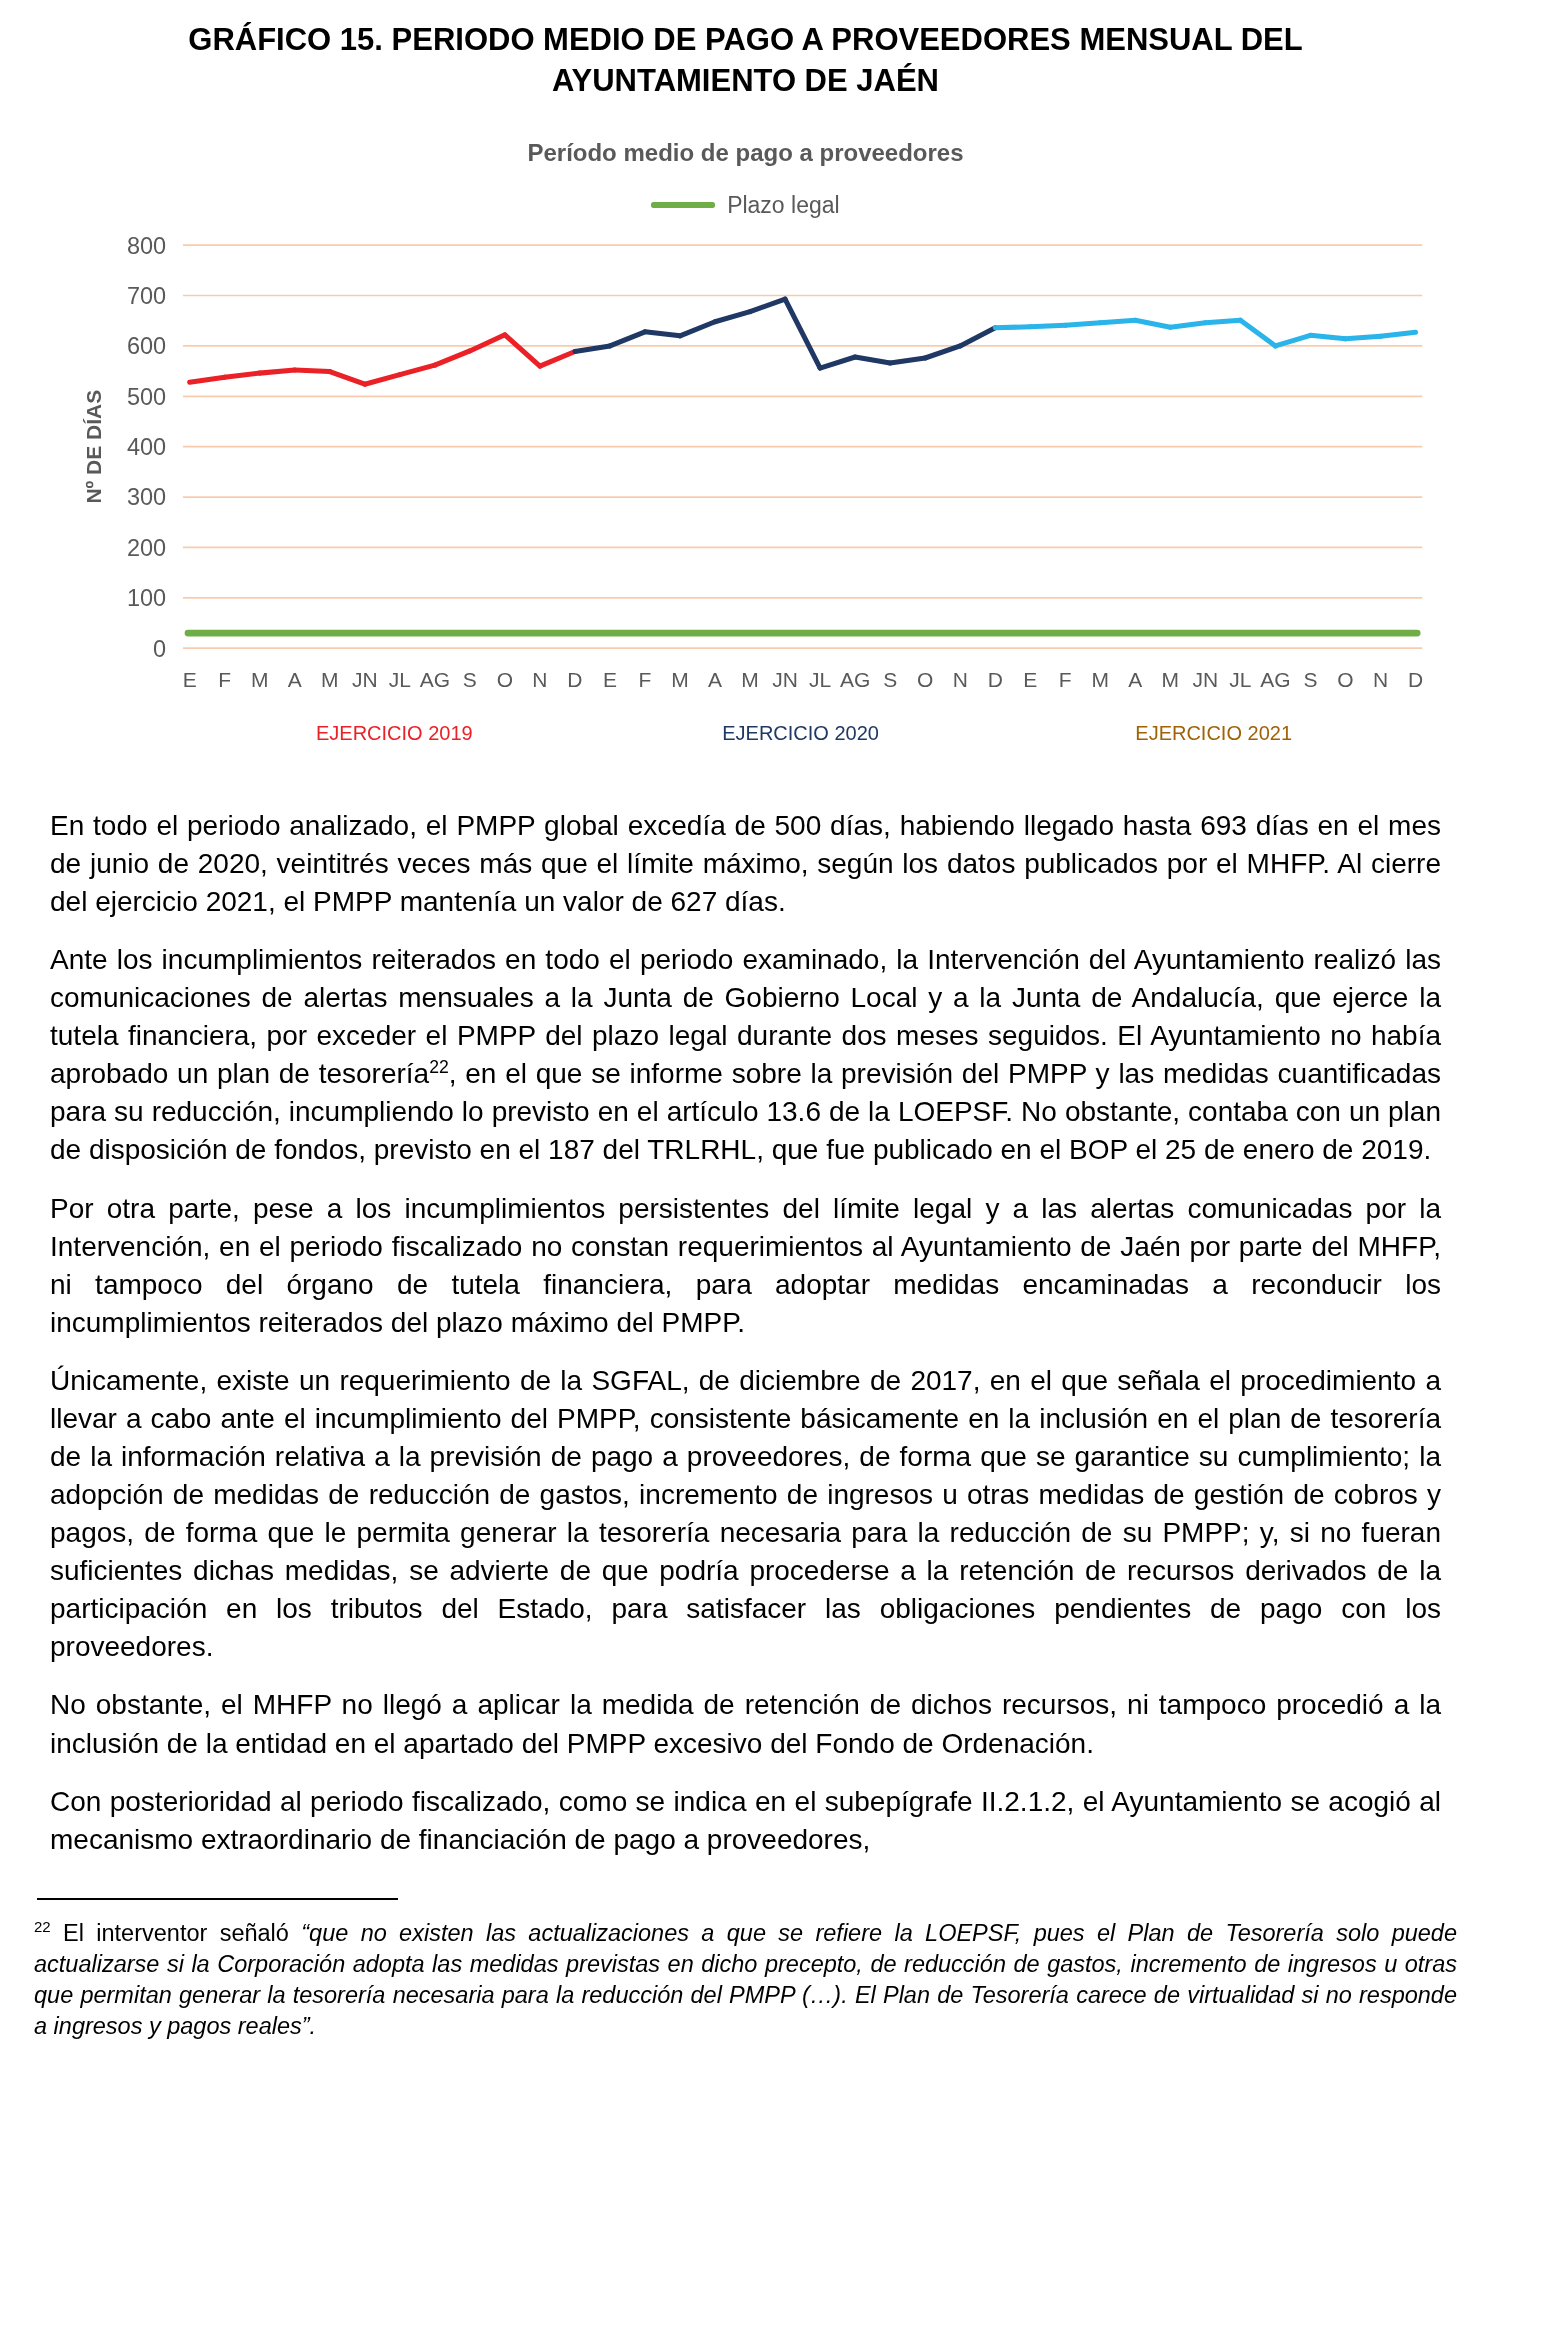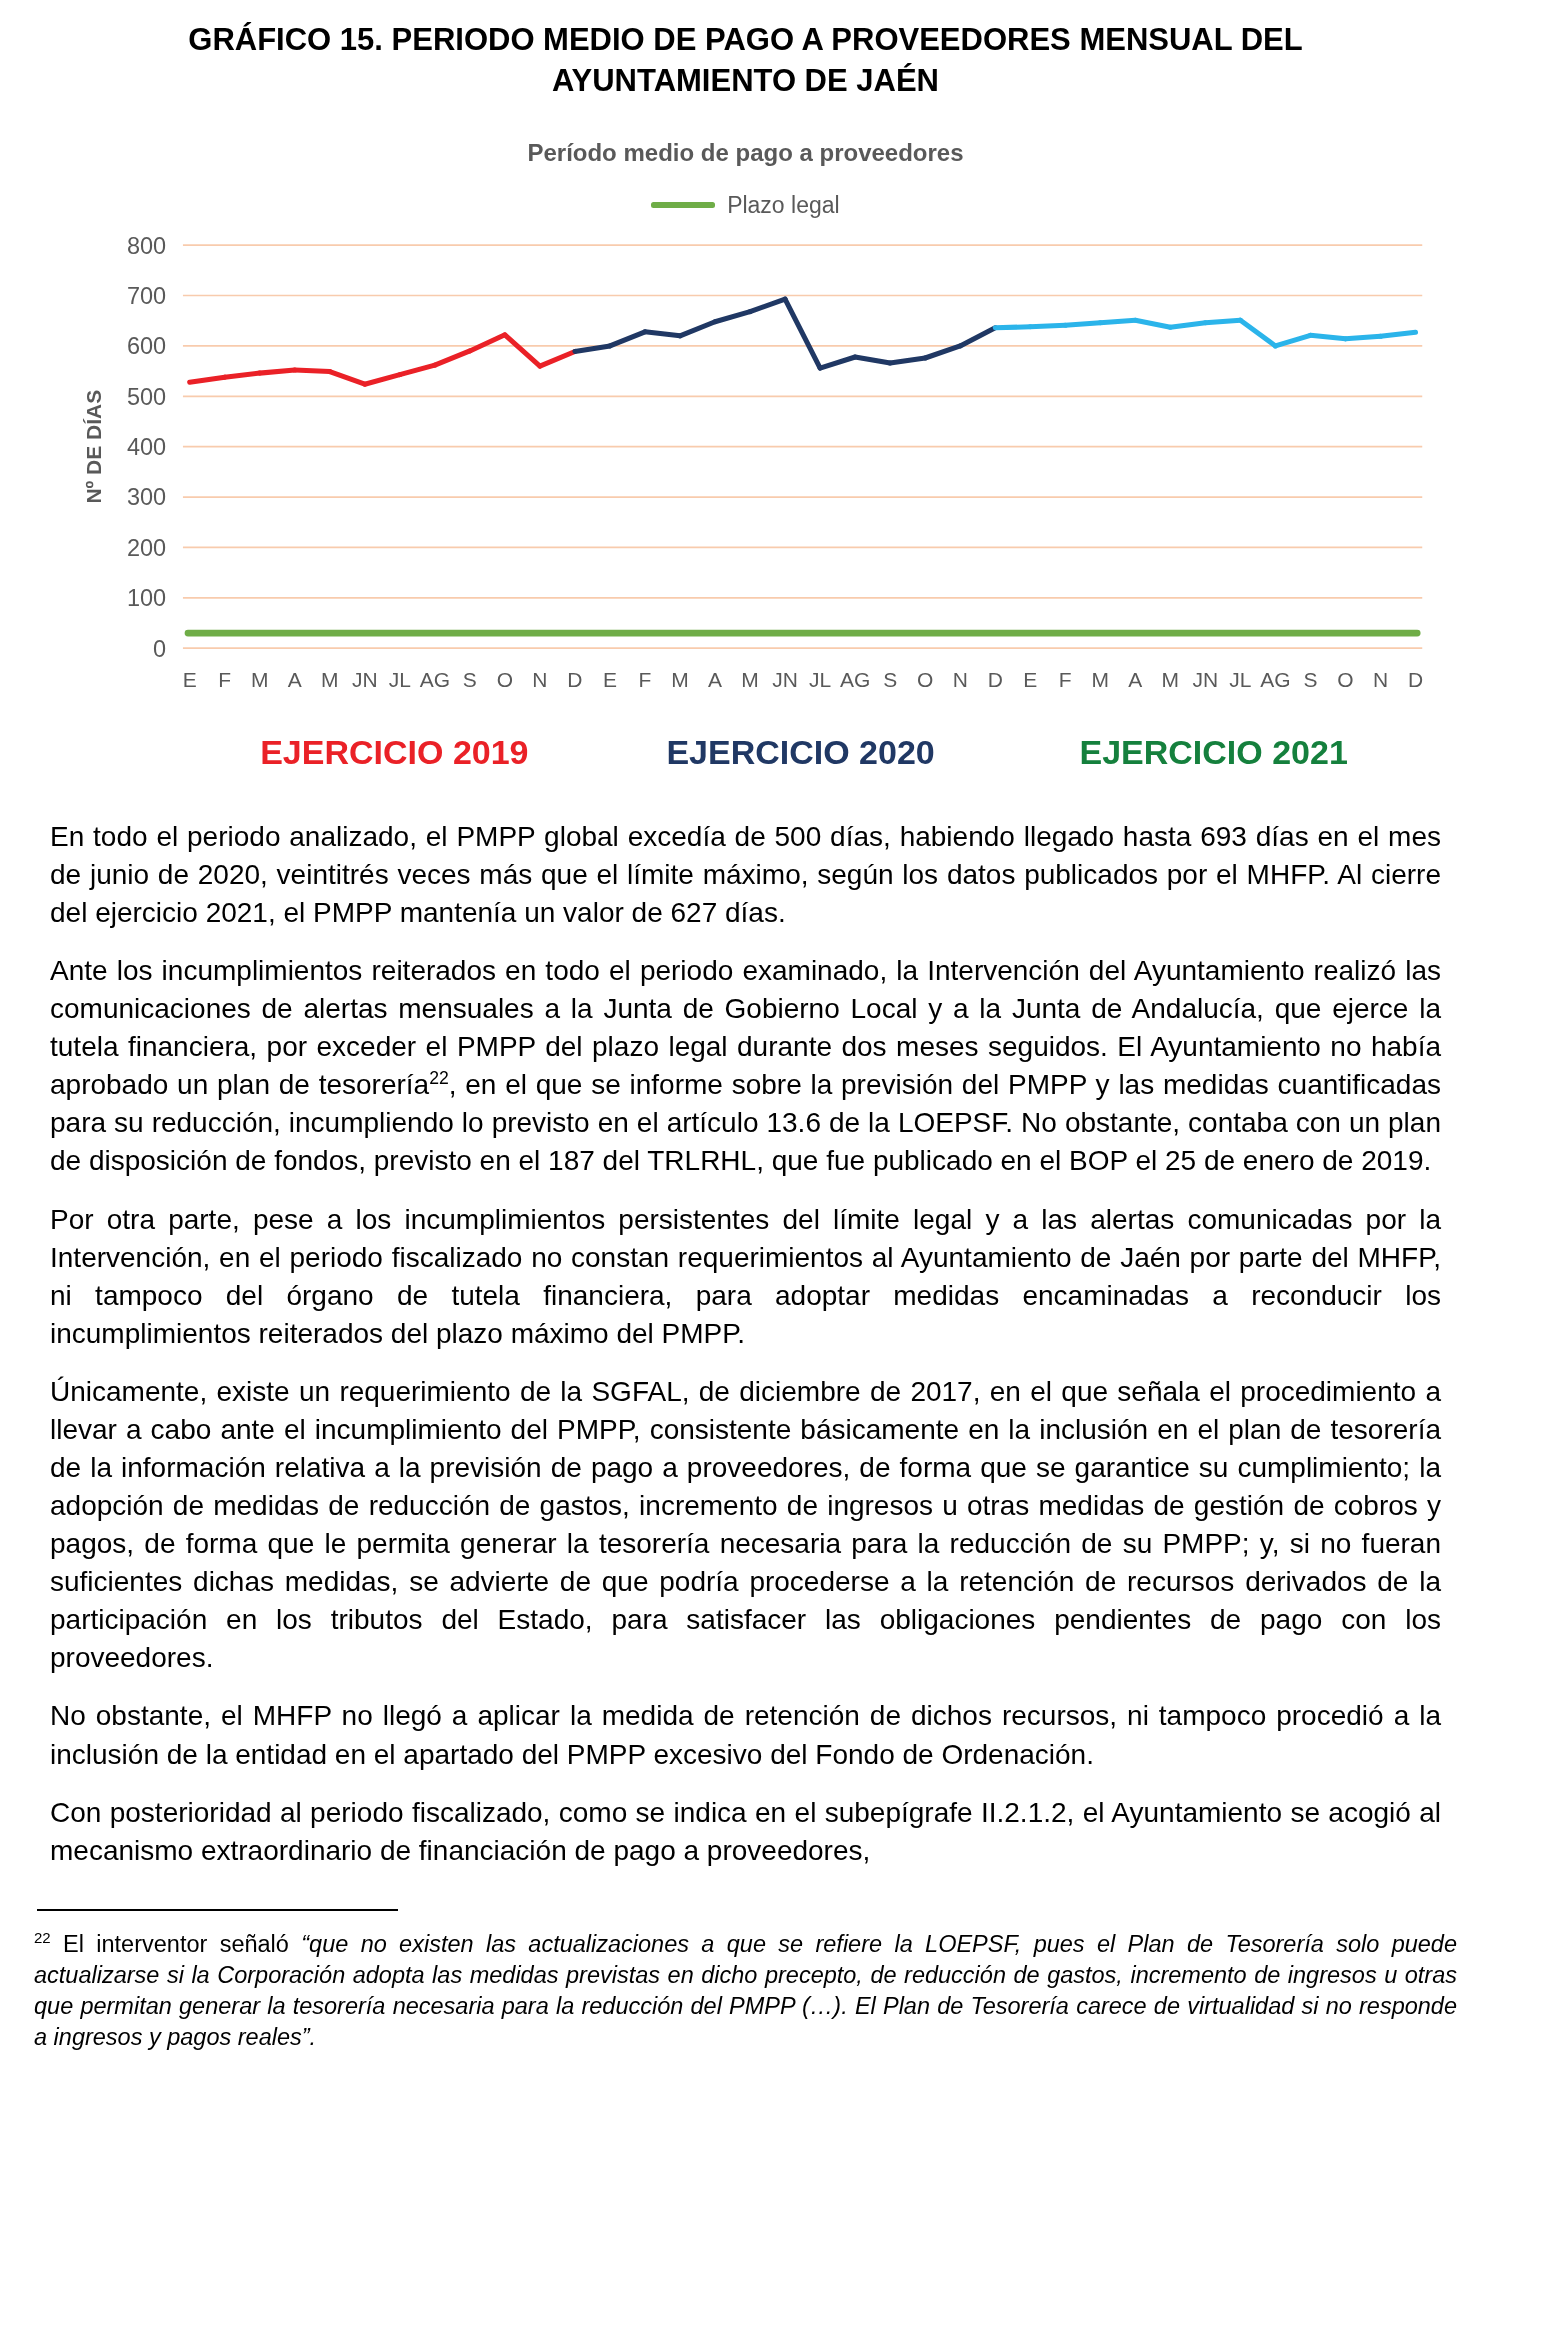--- a/index.html
+++ b/index.html
@@ -13,21 +13,21 @@
     font-size:31px; font-weight:bold; text-align:center; line-height:1.32;
     margin:0 92px 37px;
   }
   .chart-block { width:1377px; margin:0 auto 47px; }
   .chart-title { text-align:center; font-size:24px; font-weight:bold; color:#595959; }
   .chart-legend { display:flex; align-items:center; justify-content:center; gap:11.8px; margin:25px 0 11px; }
   .legend-line { display:inline-block; width:64px; height:5.9px; border-radius:2.5px; background:#6fad47; }
   .legend-label { font-size:23px; color:#595959; }
   #chart-holder { width:1377px; }
   #chart-holder text { font-family:"Liberation Sans", sans-serif; }
-  .group-labels { position:relative; height:45px; margin-top:19px; font-weight:bold; font-size:34px; }
+  .group-labels { position:relative; height:45px; margin-top:8px; font-weight:normal; font-size:20px; }
   .group-label { position:absolute; top:6.7px; transform:translateX(-50%); white-space:nowrap; }
   .gl-0 { left:24.5%; } .gl-1 { left:54%; } .gl-2 { left:84%; }
   .body-text { font-size:28px; line-height:1.36; text-align:justify; }
   .body-text p { margin:0 16px 20px; }
   .body-text sup { font-size:17.6px; vertical-align:super; line-height:0; }
   .footnote-rule { width:361px; border-top:2.5px solid #000; margin:39px 0 18.5px 3.4px; }
   .footnote { font-size:23.5px; line-height:1.32; text-align:justify; }
   .footnote sup { font-size:15px; vertical-align:super; line-height:0; }
   .footnote .quote { font-style:italic; }
 </style>
@@ -138,21 +138,21 @@
           <line x1="1409.4285714285713" y1="107.40000000000003" x2="1451.142857142857" y2="138" stroke="#2bb4ea" stroke-width="6" stroke-linecap="round"></line>
           <line x1="1451.142857142857" y1="138" x2="1492.857142857143" y2="125.39999999999998" stroke="#2bb4ea" stroke-width="6" stroke-linecap="round"></line>
           <line x1="1492.857142857143" y1="125.39999999999998" x2="1534.5714285714287" y2="129.60000000000002" stroke="#2bb4ea" stroke-width="6" stroke-linecap="round"></line>
           <line x1="1534.5714285714287" y1="129.60000000000002" x2="1576.2857142857142" y2="126.59999999999997" stroke="#2bb4ea" stroke-width="6" stroke-linecap="round"></line>
           <line x1="1576.2857142857142" y1="126.59999999999997" x2="1618" y2="121.80000000000001" stroke="#2bb4ea" stroke-width="6" stroke-linecap="round"></line>
         </svg>
       </div>
     <div class="group-labels">
       <span class="group-label gl-0" style="color: rgb(234, 33, 39);">EJERCICIO 2019</span>
       <span class="group-label gl-1" style="color: rgb(32, 56, 100);">EJERCICIO 2020</span>
-      <span class="group-label gl-2" style="color: #15803d;">EJERCICIO 2021</span>
+      <span class="group-label gl-2" style="color: #a16207;">EJERCICIO 2021</span>
     </div>
   </div>
 
   <div class="body-text">
     <p>En todo el periodo analizado, el PMPP global excedía de 500 días, habiendo llegado hasta 693 días en el mes de junio de 2020, veintitrés veces más que el límite máximo, según los datos publicados por el MHFP. Al cierre del ejercicio 2021, el PMPP mantenía un valor de 627 días.</p>
     <p><span>Ante los incumplimientos reiterados en todo el periodo examinado, la Intervención del Ayuntamiento realizó las comunicaciones de alertas mensuales a la Junta de Gobierno Local y a la Junta de Andalucía, que ejerce la tutela financiera, por exceder el PMPP del plazo legal durante dos meses seguidos. El Ayuntamiento no había aprobado un plan de tesorería</span><sup>22</sup><span>, en el que se informe sobre la previsión del PMPP y las medidas cuantificadas para su reducción, incumpliendo lo previsto en el artículo 13.6 de la LOEPSF. No obstante, contaba con un plan de disposición de fondos, previsto en el 187 del TRLRHL, que fue publicado en el BOP el 25 de enero de 2019.</span></p>
     <p>Por otra parte, pese a los incumplimientos persistentes del límite legal y a las alertas comunicadas por la Intervención, en el periodo fiscalizado no constan requerimientos al Ayuntamiento de Jaén por parte del MHFP, ni tampoco del órgano de tutela financiera, para adoptar medidas encaminadas a reconducir los incumplimientos reiterados del plazo máximo del PMPP.</p>
     <p>Únicamente, existe un requerimiento de la SGFAL, de diciembre de 2017, en el que señala el procedimiento a llevar a cabo ante el incumplimiento del PMPP, consistente básicamente en la inclusión en el plan de tesorería de la información relativa a la previsión de pago a proveedores, de forma que se garantice su cumplimiento; la adopción de medidas de reducción de gastos, incremento de ingresos u otras medidas de gestión de cobros y pagos, de forma que le permita generar la tesorería necesaria para la reducción de su PMPP; y, si no fueran suficientes dichas medidas, se advierte de que podría procederse a la retención de recursos derivados de la participación en los tributos del Estado, para satisfacer las obligaciones pendientes de pago con los proveedores.</p>
     <p>No obstante, el MHFP no llegó a aplicar la medida de retención de dichos recursos, ni tampoco procedió a la inclusión de la entidad en el apartado del PMPP excesivo del Fondo de Ordenación.</p>
     <p>Con posterioridad al periodo fiscalizado, como se indica en el subepígrafe II.2.1.2, el Ayuntamiento se acogió al mecanismo extraordinario de financiación de pago a proveedores,</p>

